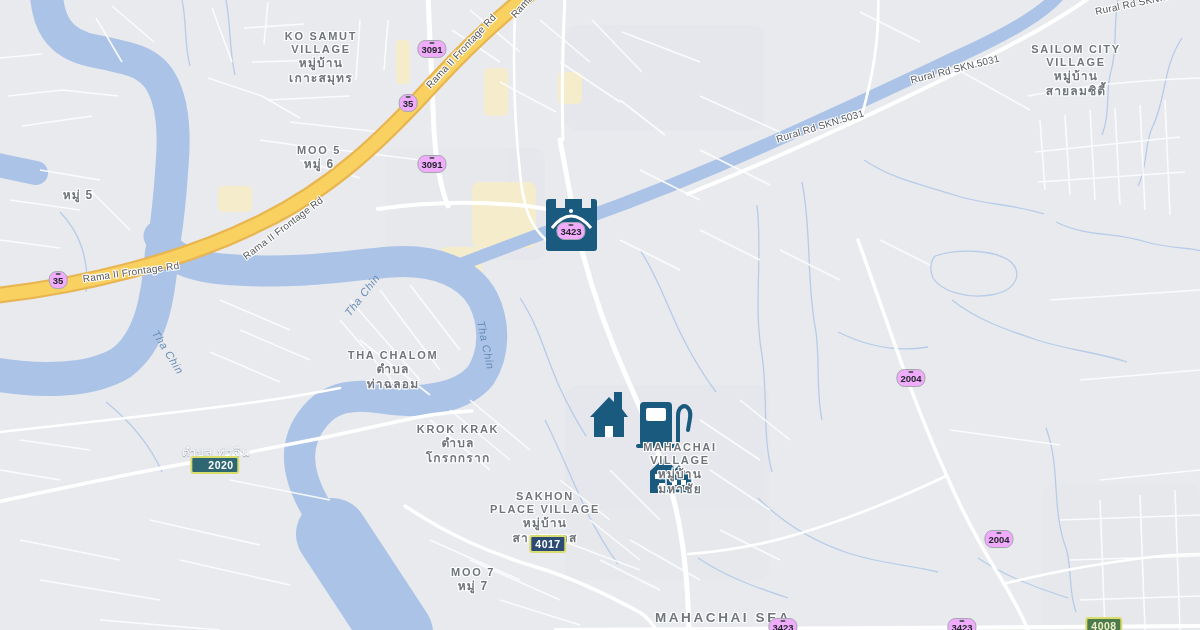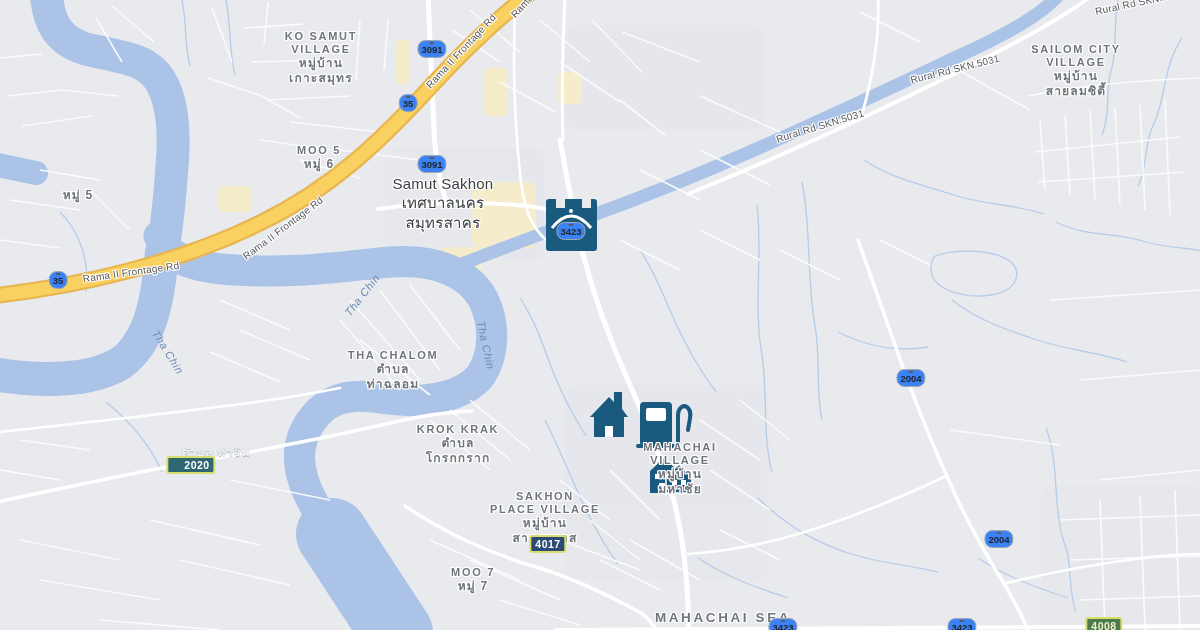--- a/index.html
+++ b/index.html
@@ -23,21 +23,21 @@
   .label .th{font-size:12px;font-weight:700;letter-spacing:1.2px;color:var(--label-locality);line-height:15px;}
   .label.city .en{font-size:15px;font-weight:400;letter-spacing:.2px;color:var(--label-city);line-height:19px;}
   .label.city .th{font-size:15px;font-weight:400;letter-spacing:.3px;color:var(--label-city);line-height:20px;}
   .label.sea .en{font-size:13.5px;letter-spacing:2.6px;}
   .label.white .th{color:var(--label-white);font-weight:400;font-size:11.5px;letter-spacing:1px;
          text-shadow:0 1px 1px rgba(110,120,135,.6),0 0 2px rgba(110,120,135,.4);}
   .road-label{position:absolute;font-size:10px;color:var(--label-road);white-space:nowrap;letter-spacing:.2px;
          text-shadow:-1px -1px 0 #fff,1px -1px 0 #fff,-1px 1px 0 #fff,1px 1px 0 #fff,0 -1px 0 #fff,0 1px 0 #fff;}
   .river-label{position:absolute;font-size:11px;font-style:italic;color:var(--label-water);white-space:nowrap;letter-spacing:.6px;}
   .shield{position:absolute;transform:translate(-50%,-50%);text-align:center;white-space:nowrap;}
-  .shield.wh{background:#3b82f6;border:1px solid var(--shield-white-border);border-radius:8px;
+  .shield.wh{background:#f0abfc;border:1px solid var(--shield-white-border);border-radius:8px;
          color:var(--shield-white-text);font-size:9.5px;font-weight:700;line-height:10px;padding:1px 3px 2px;}
   .shield.wh .tick{width:5px;height:2px;background:#5a5e63;border-radius:1px;margin:0 auto 1px;}
   .shield.dk{border:2px solid var(--shield-border-yellow);border-radius:3px;color:#fff;
          font-size:10.5px;font-weight:700;line-height:12px;letter-spacing:.5px;padding:1px 4px;}
 </style>
 </head>
 <body>
 
 <div class="map">
   <svg width="1200" height="630" viewBox="0 0 1200 630">
@@ -170,25 +170,20 @@
       <div class="label " style="left: 321px; top: 30px;">
         <div class="en">KO SAMUT</div>
         <div class="en">VILLAGE</div>
         <div class="th">หมู่บ้าน</div>
         <div class="th">เกาะสมุทร</div>
       </div>
       <div class="label " style="left: 319px; top: 144px;">
         <div class="en">MOO 5</div>
         <div class="th">หมู่ 6</div>
       </div>
-      <div class="label city" style="left: 443px; top: 174px;">
-        <div class="en">Samut Sakhon</div>
-        <div class="th">เทศบาลนคร</div>
-        <div class="th">สมุทรสาคร</div>
-      </div>
       <div class="label " style="left: 1076px; top: 43px;">
         <div class="en">SAILOM CITY</div>
         <div class="en">VILLAGE</div>
         <div class="th">หมู่บ้าน</div>
         <div class="th">สายลมซิตี้</div>
       </div>
       <div class="label " style="left: 78px; top: 188px;">
         <div class="th">หมู่ 5</div>
       </div>
       <div class="label " style="left: 393px; top: 349px;">
@@ -262,21 +257,21 @@
         <div>3423</div>
       </div>
       <div class="shield wh" style="left: 911px; top: 378px;">
         <div class="tick"></div>
         <div>2004</div>
       </div>
       <div class="shield wh" style="left: 999px; top: 539px;">
         <div class="tick"></div>
         <div>2004</div>
       </div>
-      <div class="shield dk" style="left: 191px; top: 465px; background: var(--shield-teal); padding-left: 16px;">
+      <div class="shield dk" style="left: 215px; top: 465px; background: var(--shield-teal); padding-left: 16px;">
         <div>2020</div>
       </div>
       <div class="shield dk" style="left: 548px; top: 544px; background: var(--shield-navy);">
         <div>4017</div>
       </div>
       <div class="shield dk" style="left: 1104px; top: 626px; background: var(--shield-green); color: rgb(238, 240, 200);">
         <div>4008</div>
       </div>
     </div>
 </div>

